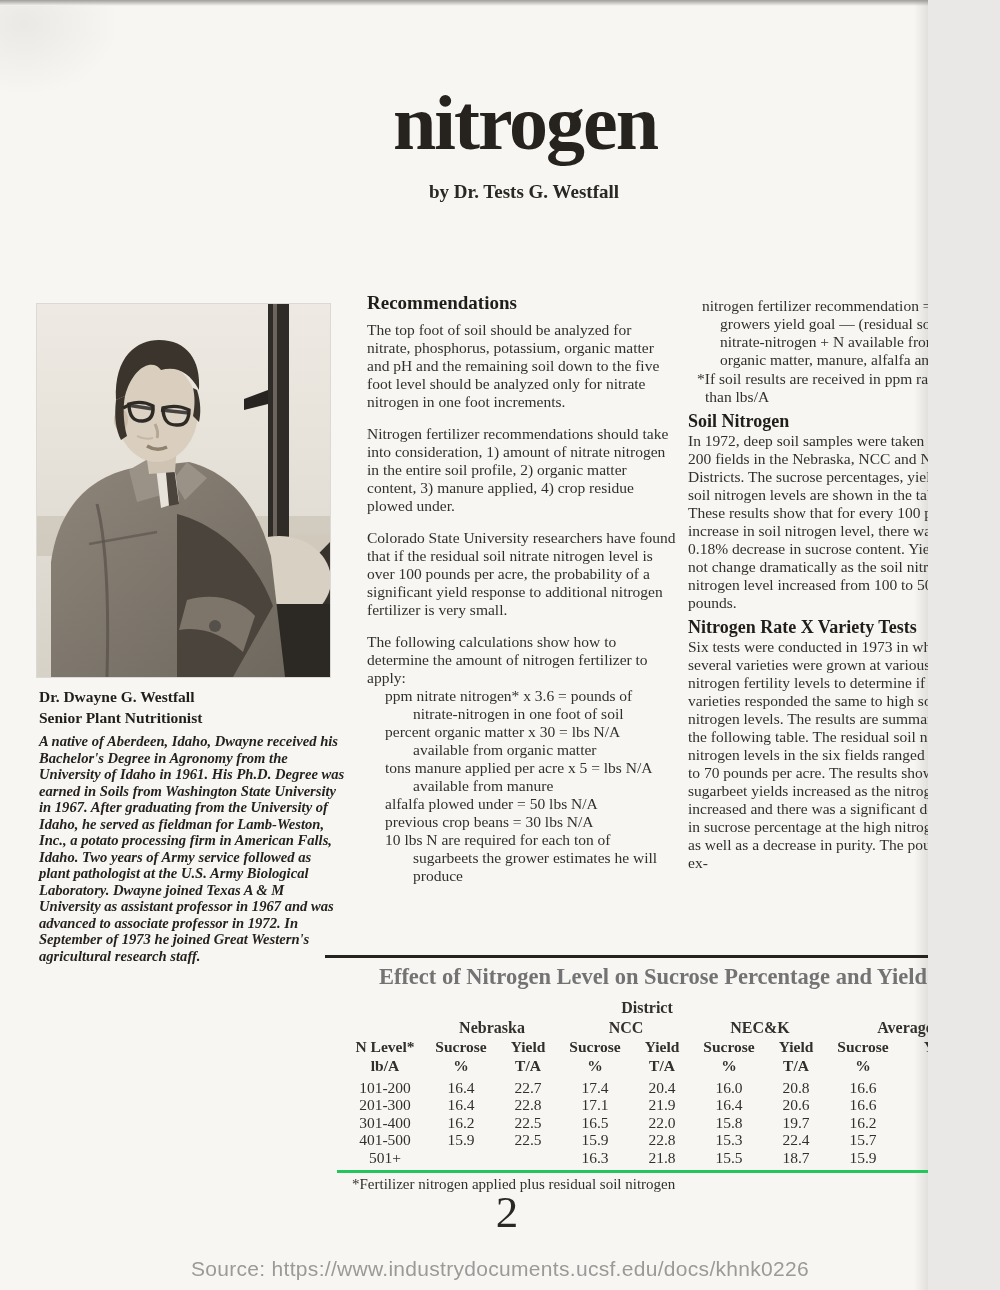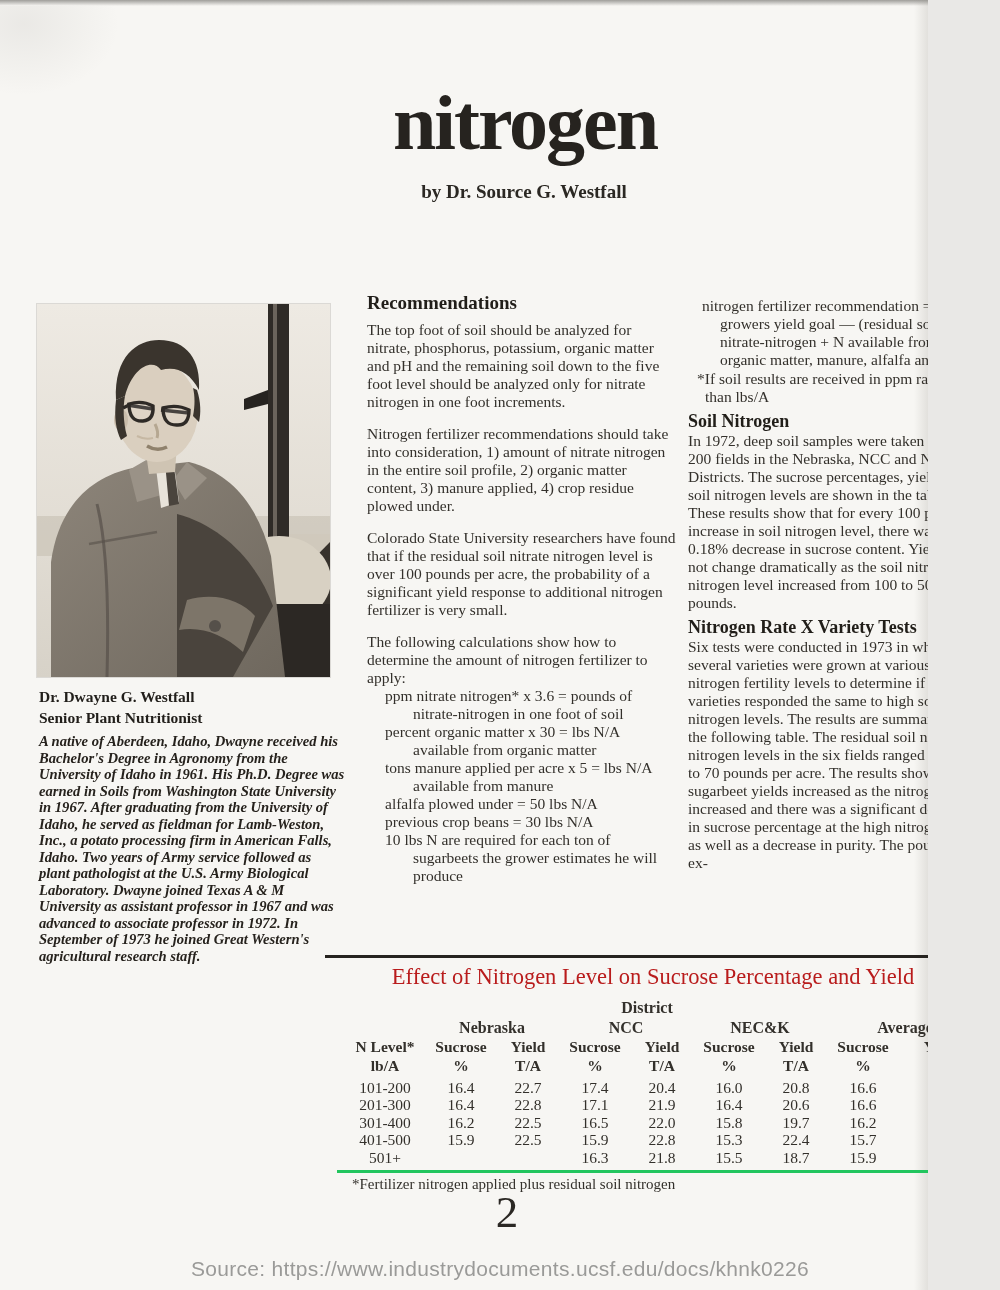--- a/index.html
+++ b/index.html
@@ -52,21 +52,21 @@
 
   .col-right{position:absolute;left:688px;top:297px;width:294px;font-size:15.5px;line-height:18px;}
   .formula{padding-left:32px;text-indent:-18px;margin:0 0 1px 0;}
   .formula-note{padding-left:17px;text-indent:-8px;margin:0 0 4px 0;}
   .col-right h2{font-size:18px;font-weight:700;margin:6px 0 2px 0;color:#211e19;}
   .col-right p{margin:0 0 3px 0;}
 
   .table-rule{position:absolute;left:325px;top:955px;width:656px;height:3px;background:#26231f;}
   .table-title{
     position:absolute;left:653px;top:964px;transform:translateX(-50%);
-    font-size:22.5px;font-weight:400;color:#b91c1c;white-space:nowrap;
+    font-size:22.5px;font-weight:700;color:#737373;white-space:nowrap;
   }
   table.sugar{
     position:absolute;left:337px;top:998px;width:646px;
     border-collapse:collapse;table-layout:fixed;
     font-size:15.5px;color:#33302b;
     border-bottom:3px solid #22c55e;
   }
   table.sugar th, table.sugar td{padding:0;text-align:center;font-weight:700;}
   table.sugar .district-row th{font-size:16px;line-height:20px;position:relative;right:13px;}
   table.sugar .group-row th{font-size:16px;line-height:19px;}
@@ -87,21 +87,21 @@
 </style>
 </head>
 <body>
 
 <div class="page">
   <div class="scan-top"></div>
   <div class="scan-right"></div>
   <div class="scan-corner"></div>
 
   <div class="title">nitrogen</div>
-  <div class="byline">by Dr. Source G. Westfall</div>
+  <div class="byline">by Dr. Tests G. Westfall</div>
 
   <div class="photo">
     <svg width="293" height="373" viewBox="0 0 293 373" xmlns="http://www.w3.org/2000/svg">
       <defs>
         <linearGradient id="sky" x1="0" y1="0" x2="0" y2="1">
           <stop offset="0" stop-color="#eeeae3"></stop>
           <stop offset="0.6" stop-color="#e2ddd4"></stop>
           <stop offset="1" stop-color="#d7d2c8"></stop>
         </linearGradient>
         <linearGradient id="jacket" x1="0" y1="0" x2="1" y2="1">

